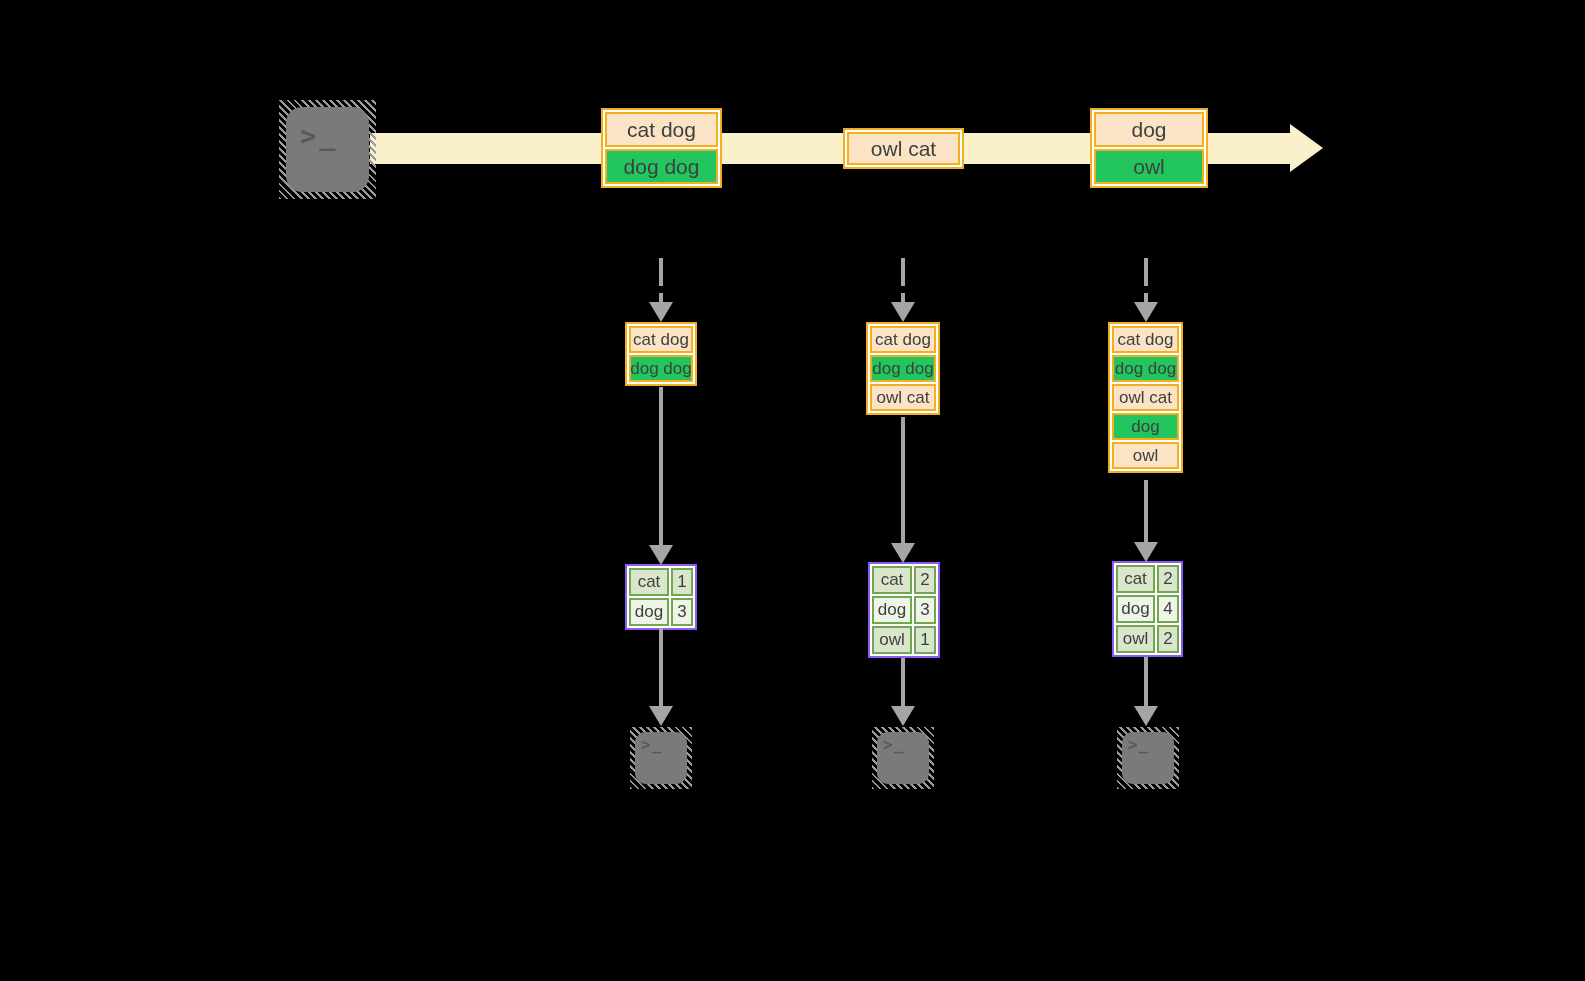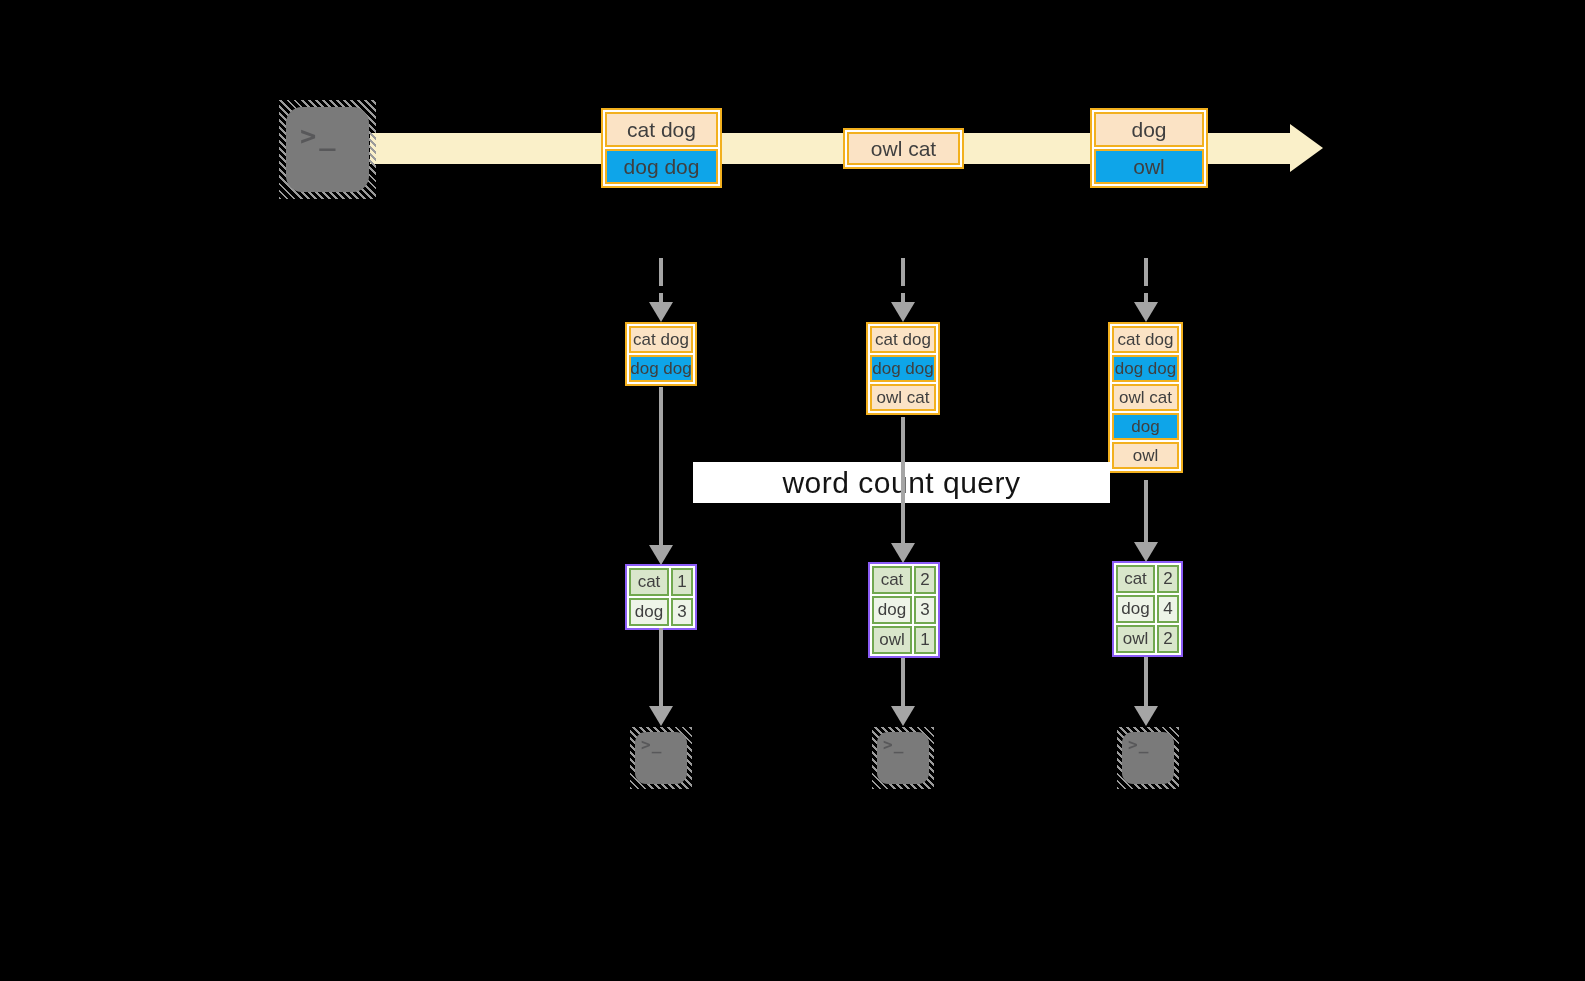--- a/index.html
+++ b/index.html
@@ -27,21 +27,21 @@
   .term.sink .tbody { inset: 5px; border-radius: 11px; }
   .term.sink .glyph { left: 11px; top: 8px; font-size: 16px; letter-spacing: 1px; }
   .sink1 { left: 630px; top: 727px; } .sink2 { left: 872px; top: 727px; } .sink3 { left: 1117px; top: 727px; }
 
   
   .obox { position: absolute; border: 2px solid #F2B01E; background: #fff; padding: 2px;
           display: flex; flex-direction: column; gap: 2px; z-index: 2; }
   .obox .cell { border: 2px solid #F2B01E; display: flex; align-items: center; justify-content: center;
                 color: #3F3F3F; white-space: nowrap; }
   .cell.dark  { background: #FBE3C5; }
-  .cell.light { background: #0ea5e9; }
+  .cell.light { background: #22c55e; }
   .win .cell { height: 35px; font-size: 21px; }
   .win1 { left: 601px;  top: 108px; width: 121px; }
   .win2 { left: 843px;  top: 128px; width: 121px; }
   .win2 .cell { height: 33px; }
   .win3 { left: 1090px; top: 108px; width: 118px; }
   .buf .cell { height: 27px; font-size: 17px; }
   .buf1 { left: 625px;  top: 322px; width: 72px; }
   .buf2 { left: 866px;  top: 322px; width: 74px; }
   .buf3 { left: 1108px; top: 322px; width: 75px; }
 
@@ -131,23 +131,20 @@
     <div class="cell dark">owl</div>
   </div>
 
   <div class="vline vl1a"></div>
   <div class="ahead ah-1a"></div>
   <div class="vline vl2a"></div>
   <div class="ahead ah-2a"></div>
   <div class="vline vl3a"></div>
   <div class="ahead ah-3a"></div>
 
-  <div class="banner">
-    <span>word count query</span>
-  </div>
 
   <div class="gtab g1">
     <div class="gcell gr-dark">cat</div>
     <div class="gcell gr-dark">1</div>
     <div class="gcell gr-light">dog</div>
     <div class="gcell gr-light">3</div>
   </div>
   <div class="gtab g2">
     <div class="gcell gr-dark">cat</div>
     <div class="gcell gr-dark">2</div>

